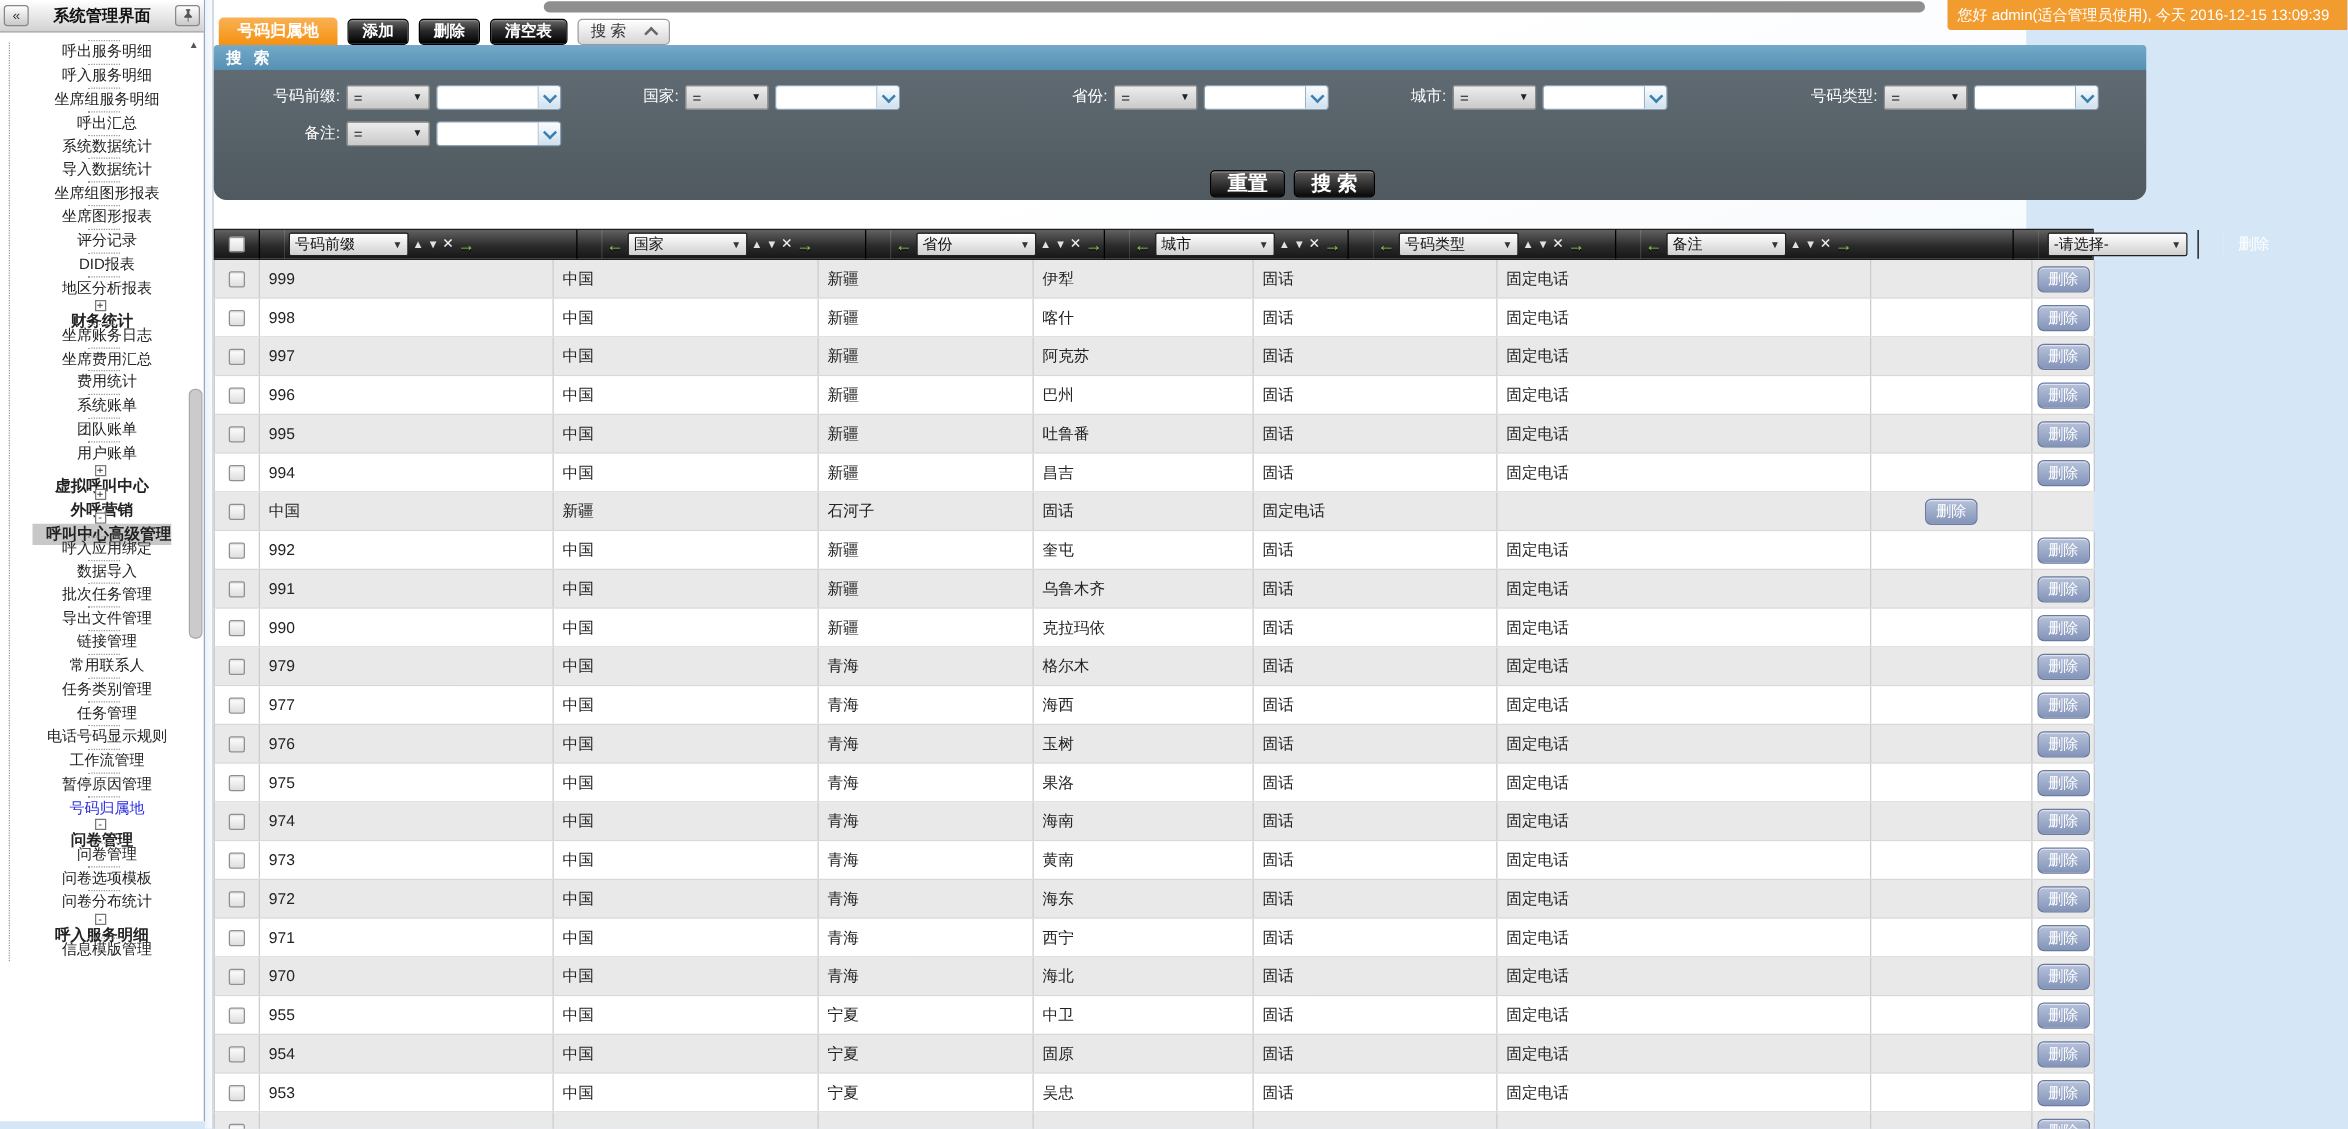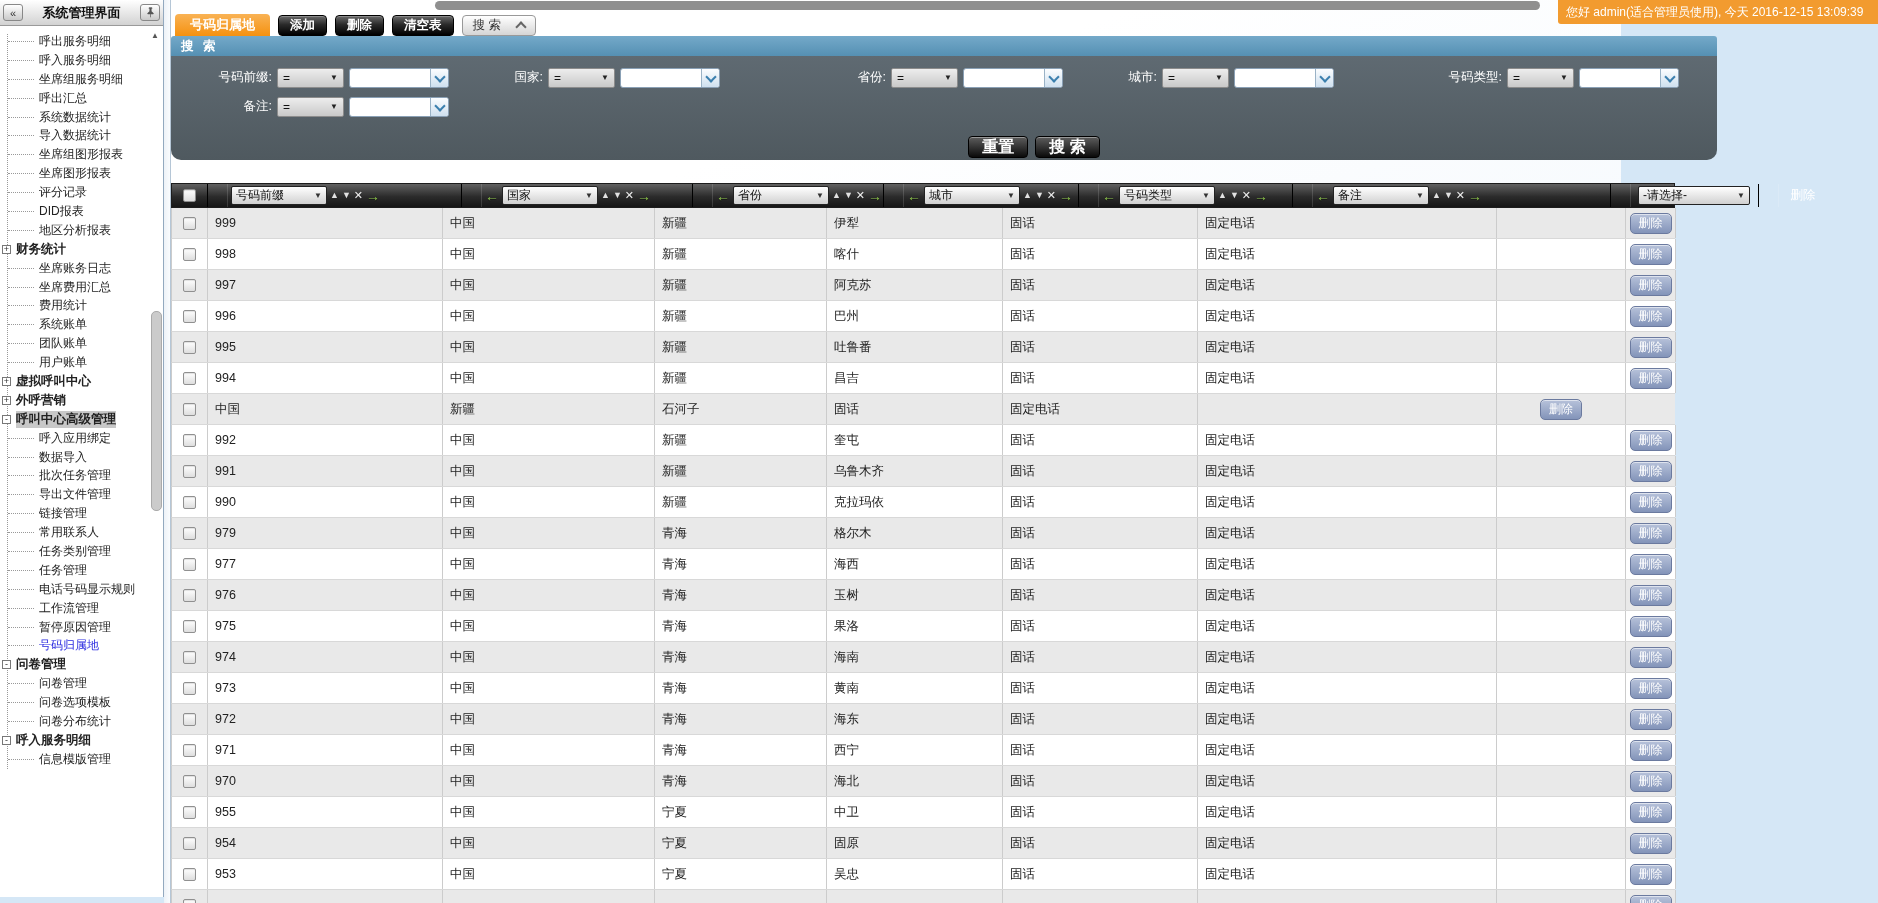--- a/index.html
+++ b/index.html
@@ -14,27 +14,27 @@
     border-right:1px solid #93a9bf;box-sizing:border-box;}
   .sb-header{height:25px;display:flex;align-items:center;gap:2px;padding:0 3px;
     background:linear-gradient(#ffffff,#d2d2d2);border-bottom:1px solid #9a9a9a;}
   .sq-btn{width:20px;height:17px;border:1px solid #888;border-radius:3px;
     background:linear-gradient(#fff,#c9c9c9);font-size:11px;color:#333;
     display:flex;align-items:center;justify-content:center;padding:0;cursor:pointer;box-sizing:border-box;}
   .sb-title{flex:1;text-align:center;font-weight:bold;font-size:13px;color:#111;}
   .tree{position:relative;height:calc(100% - 25px);overflow:hidden;padding-top:6px;box-sizing:border-box;}
   .tree::before{content:"";position:absolute;left:7px;top:8px;height:735px;border-left:1px dotted #999;}
   .titem{height:18.9px;display:flex;align-items:center;font-size:12px;color:#222;
-    position:relative;white-space:nowrap;cursor:pointer;}
+    position:relative;white-space:nowrap;cursor:pointer;flex-direction:column;}
   .titem.child{padding-left:8px;}
   .stub{width:26px;border-top:1px dotted #999;margin-right:5px;flex:0 0 auto;}
   .titem.parent{font-weight:bold;font-size:12.5px;}
   .pmbox{width:9px;height:9px;border:1px solid #777;background:#fff;margin:0 5px 0 2px;
     font-size:9px;line-height:7px;text-align:center;color:#333;flex:0 0 auto;font-weight:normal;box-sizing:border-box;}
-  .titem.hl .tlabel{background:#c8c8c8;}
+  .titem.hl .tlabel{background:#c8c8c8;padding-left:11px;}
   .titem.sel .tlabel{color:#2a2ae0;}
   .tree-up{position:absolute;right:4px;top:5px;font-size:8px;color:#555;}
   .tree-thumb{position:absolute;right:1px;top:285px;width:11px;height:200px;
     background:#cbcbcb;border:1px solid #aaa;border-radius:5px;box-sizing:border-box;}
   
   .splitter{position:absolute;left:164px;top:0;width:7px;height:100%;
     background:linear-gradient(90deg,#edf2f7,#fafcfe);border-right:1px solid #b5c6d6;box-sizing:border-box;}
   
   .content{position:absolute;left:171px;top:0;width:1450px;height:100%;
     background:linear-gradient(160deg,#ffffff 25%,#e9f2fb 100%);}

